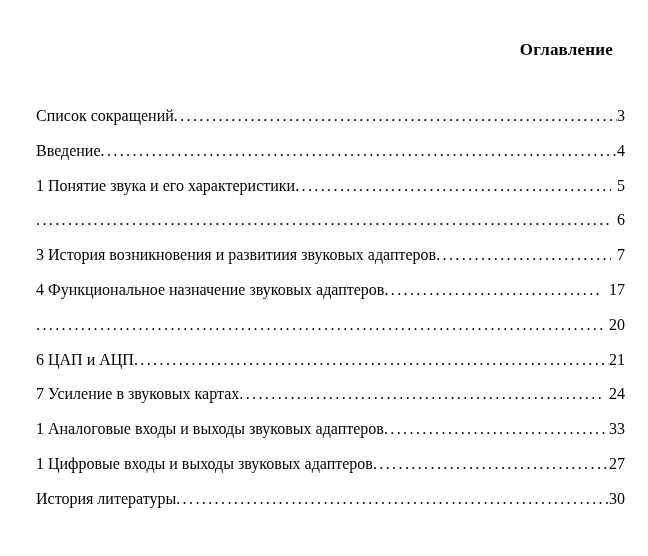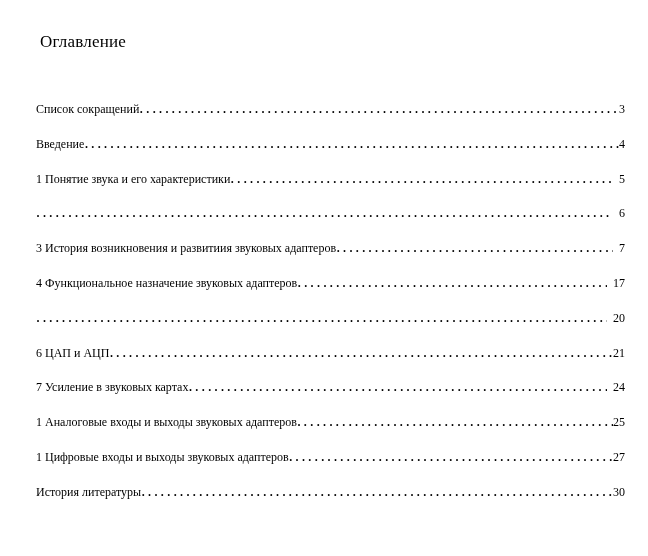--- a/index.html
+++ b/index.html
@@ -15,35 +15,35 @@
     color: #000000;
   }
   .doc-page {
     box-sizing: border-box;
     width: 648px;
     height: 556px;
     padding: 27px 23px 0 36px;
     background: #ffffff;
   }
   .doc-title {
-    margin: 4px;
-    text-align: left;
+    margin: 12px;
+    text-align: right;
     font-size: 17px;
     line-height: 22px;
-    font-weight: normal;
+    font-weight: bold;
     letter-spacing: 0.2px;
   }
   .toc-list {
     margin-top: 45px;
   }
   .toc-row {
     display: flex;
     align-items: baseline;
     height: 34.8px;
-    font-size: 12px;
+    font-size: 16px;
     line-height: 20px;
     white-space: nowrap;
   }
   .toc-label {
     flex: 0 0 auto;
   }
   .toc-leader {
     flex: 1 1 auto;
     overflow: hidden;
     min-width: 0;
@@ -116,21 +116,21 @@
 
   <div class="toc-row">
     <span class="toc-label">7 Усиление в звуковых картах</span>
     <span class="toc-leader"></span>
     <span class="toc-page-num has-gap">24</span>
   </div>
 
   <div class="toc-row">
     <span class="toc-label">1 Аналоговые входы и выходы звуковых адаптеров</span>
     <span class="toc-leader"></span>
-    <span class="toc-page-num">25</span>
+    <span class="toc-page-num">33</span>
   </div>
 
   <div class="toc-row">
     <span class="toc-label">1 Цифровые входы и выходы звуковых адаптеров</span>
     <span class="toc-leader"></span>
     <span class="toc-page-num">27</span>
   </div>
 
 
   <div class="toc-row">

